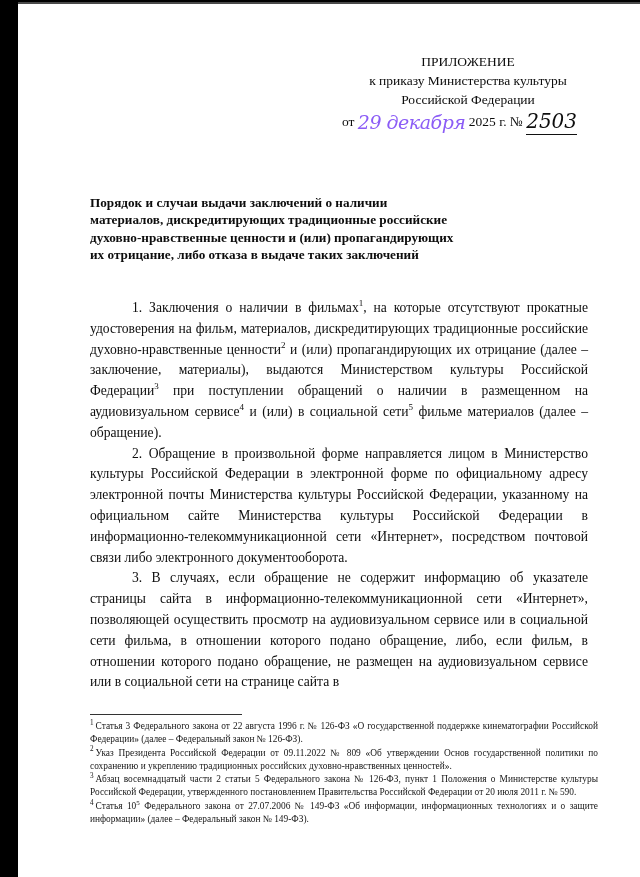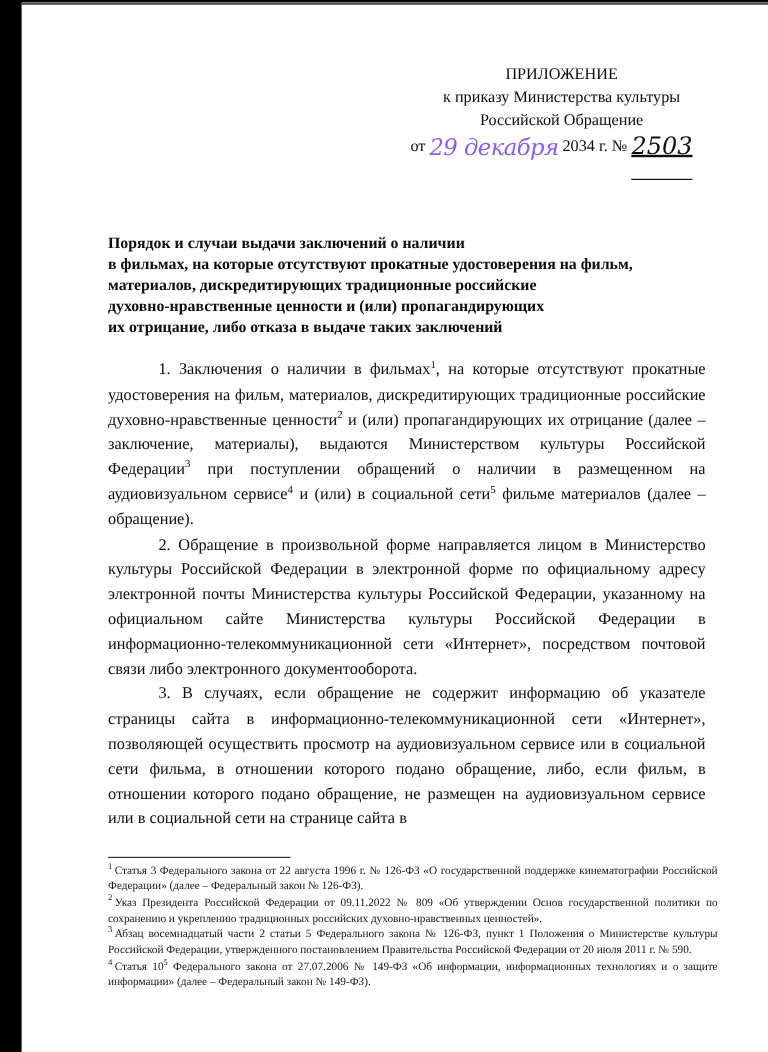--- a/index.html
+++ b/index.html
@@ -85,22 +85,21 @@
   .hand-num {
     font-family: "DejaVu Serif", serif;
     font-style: italic;
     font-size: 20px;
     letter-spacing: 0px;
     position: relative;
     top: 2px;
   }
   .hand-underline {
     border-bottom: 1.4px solid #111;
-    padding-bottom: 16px;
-    text-decoration: underline;
+    padding-bottom: 1px;
   }
 
   
   .doc-title {
     position: absolute;
     left: 0;
     top: 192px;
     width: 500px;
     text-align: left;
     font-weight: bold;
@@ -170,32 +169,31 @@
 
 <div class="scan-root">
   <div class="page-sheet">
     <div class="page-top-edge"></div>
 
     <div class="content">
 
       <div class="header-block">
         <div class="header-line center">ПРИЛОЖЕНИЕ</div>
         <div class="header-line center">к приказу Министерства культуры</div>
-        <div class="header-line center">Российской Обращение</div>
+        <div class="header-line center">Российской Федерации</div>
         <div class="date-line">
           <span>от</span>
           <span class="hand">29 декабря</span>
-          <span>2034 г. №</span>
+          <span>2025 г. №</span>
           <span class="hand-num hand-underline">2503</span>
         </div>
       </div>
 
       <div class="doc-title">
         <div>Порядок и случаи выдачи заключений о наличии</div>
-        <div>в фильмах, на которые отсутствуют прокатные удостоверения на фильм,</div>
         <div>материалов, дискредитирующих традиционные российские</div>
         <div>духовно-нравственные ценности и (или) пропагандирующих</div>
         <div>их отрицание, либо отказа в выдаче таких заключений</div>
       </div>
 
       <div class="body-text">
 
         <p class="para"><span>1. Заключения о наличии в фильмах</span><sup>1</sup><span>, на которые отсутствуют прокатные удостоверения на фильм, материалов, дискредитирующих традиционные российские духовно-нравственные ценности</span><sup>2</sup><span> и (или) пропагандирующих их отрицание (далее – заключение, материалы), выдаются Министерством культуры Российской Федерации</span><sup>3</sup><span> при поступлении обращений о наличии в размещенном на аудиовизуальном сервисе</span><sup>4</sup><span> и (или) в социальной сети</span><sup>5</sup><span> фильме материалов (далее – обращение).</span></p>
 
         <p class="para">2. Обращение в произвольной форме направляется лицом в Министерство культуры Российской Федерации в электронной форме по официальному адресу электронной почты Министерства культуры Российской Федерации, указанному на официальном сайте Министерства культуры Российской Федерации в информационно-телекоммуникационной сети «Интернет», посредством почтовой связи либо электронного документооборота.</p>

